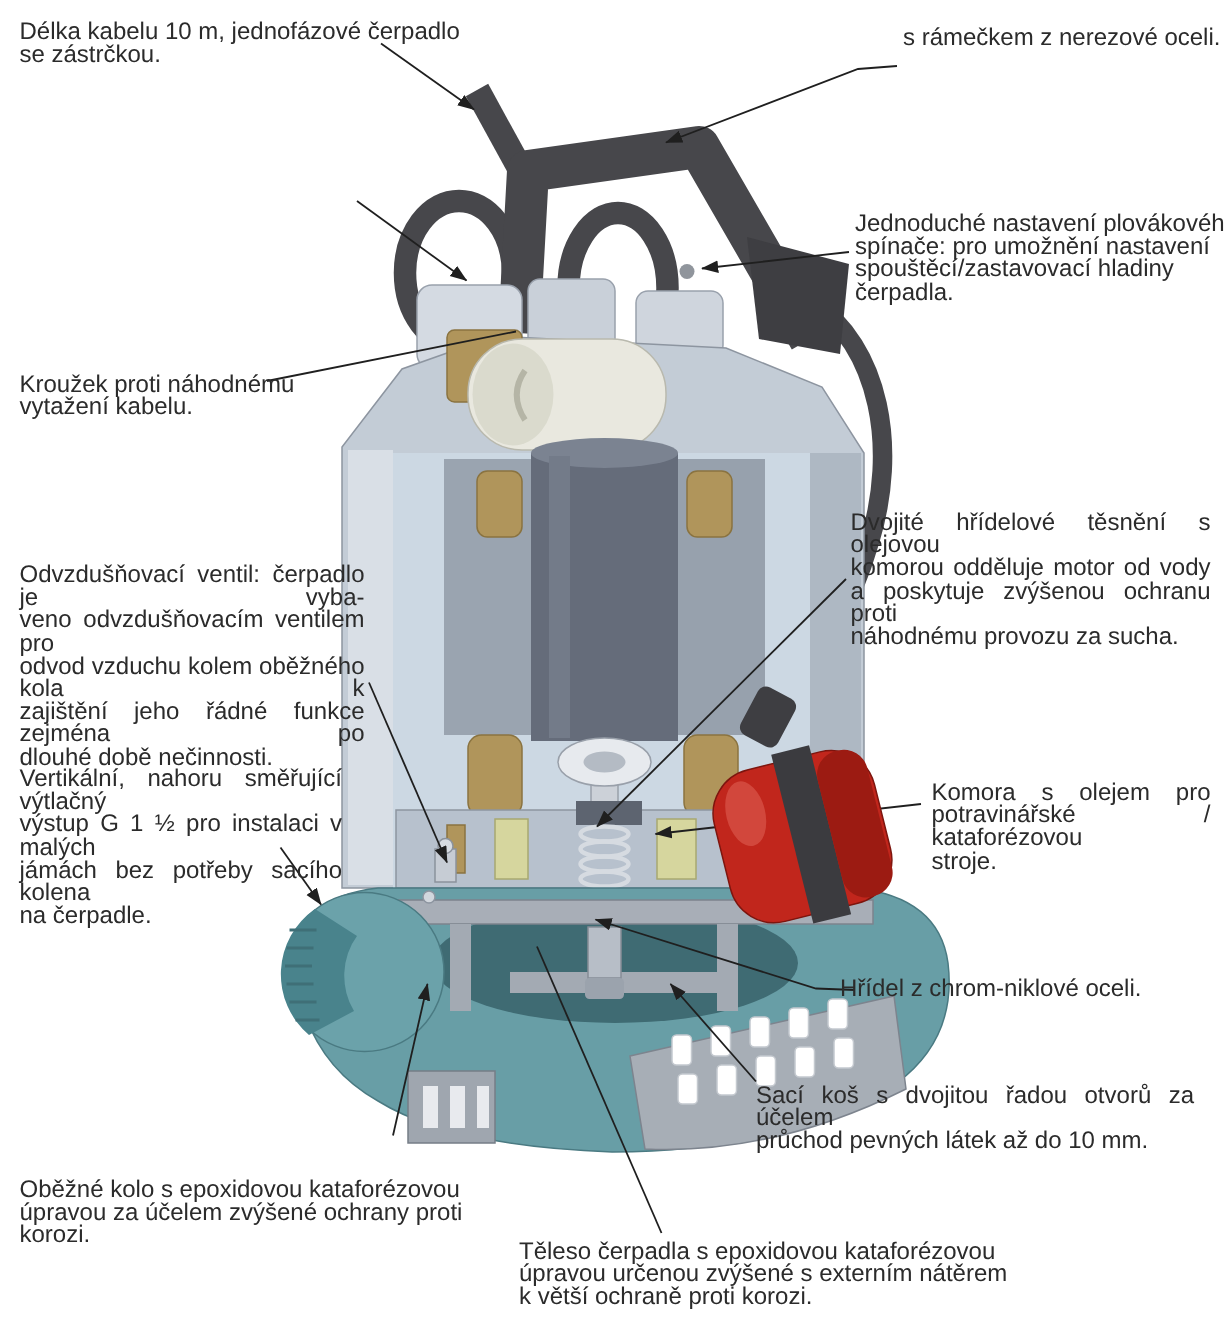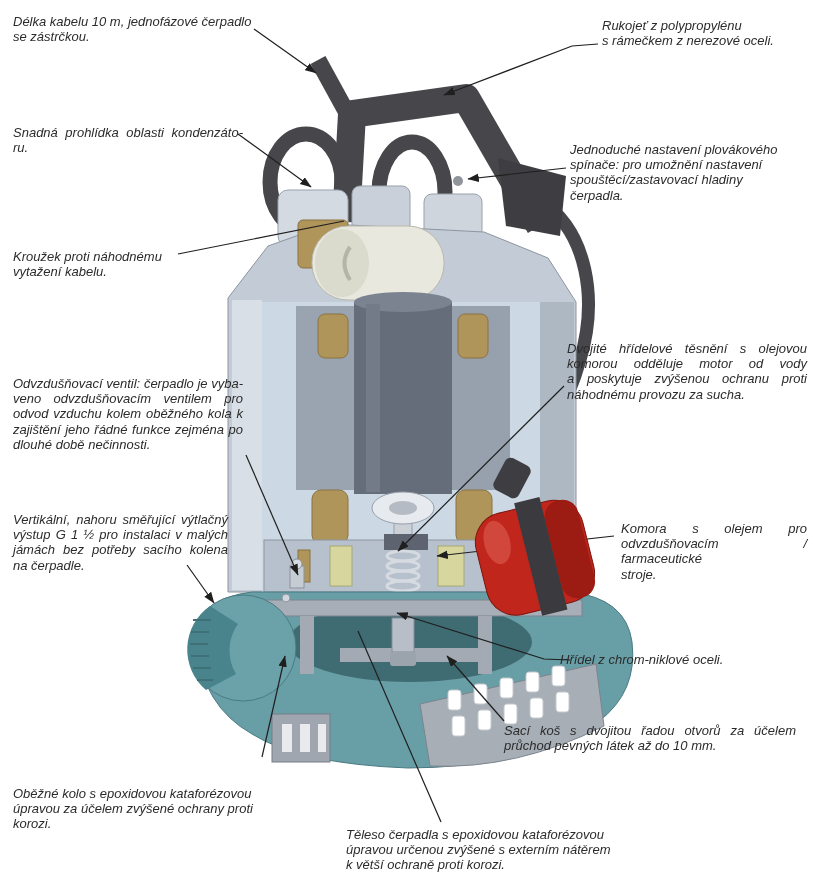--- a/index.html
+++ b/index.html
@@ -5,21 +5,21 @@
   :root{
     --background:#ffffff; --text-color:#2b2b2b; --line-color:#1f1f1f;
     --cable-gray:#47474b; --brass:#b0955b; --oil-yellow:#d6d69e;
     --teal:#689ea6; --teal-dark:#4a7a82; --teal-deep:#3f6b73;
     --float-red:#c1261c; --float-band:#3b3b3f;
   }
   html,body{margin:0;padding:0;background:var(--background);}
   .stage{position:relative;width:816px;height:881px;background:var(--background);overflow:hidden;
          font-family:"Liberation Sans",sans-serif;}
   .diagram-svg{position:absolute;left:0;top:0;}
-  .callout{position:absolute;font-size:13px;line-height:15.2px;color:var(--text-color);font-style:italic;}
+  .callout{position:absolute;font-size:16px;line-height:15.2px;color:var(--text-color);}
   .callout .cl-line{white-space:nowrap;}
   .callout.justify .cl-line{white-space:normal;}
   .callout.justify .cl-line:not(:last-child){text-align:justify;text-align-last:justify;}
   .stroke-cable{stroke:var(--cable-gray);}
   .f-brass{fill:var(--brass);stroke:#8a7340;}
   .f-oil{fill:var(--oil-yellow);stroke:#a8a870;}
   .f-teal{fill:var(--teal);}
   .leaders path{stroke:var(--line-color);stroke-width:1.2;fill:none;}
 </style>
 </head>
@@ -176,28 +176,23 @@
       <rect x="554" y="508" width="34" height="100" rx="16" fill="#9c1b12"></rect>
     </g>
   </svg>
 
   <div class="callout" style="left:13px;top:14px;width:252px">
     <div class="cl-line">Délka kabelu 10 m, jednofázové čerpadlo</div>
     <div class="cl-line">se zástrčkou.</div>
   </div>
 
   <div class="callout" style="left:602px;top:18px;width:200px">
-    <div class="cl-line">Rukojeť z polypropylénu</div>
     <div class="cl-line">s rámečkem z nerezové oceli.</div>
   </div>
 
-  <div class="callout justify" style="left:13px;top:125px;width:230px">
-    <div class="cl-line">Snadná prohlídka oblasti kondenzáto-</div>
-    <div class="cl-line">ru.</div>
-  </div>
 
   <div class="callout" style="left:570px;top:142px;width:220px">
     <div class="cl-line">Jednoduché nastavení plovákového</div>
     <div class="cl-line">spínače: pro umožnění nastavení</div>
     <div class="cl-line">spouštěcí/zastavovací hladiny</div>
     <div class="cl-line">čerpadla.</div>
   </div>
 
   <div class="callout" style="left:13px;top:249px;width:180px">
     <div class="cl-line">Kroužek proti náhodnému</div>
@@ -221,21 +216,21 @@
 
   <div class="callout justify" style="left:13px;top:512px;width:215px">
     <div class="cl-line">Vertikální, nahoru směřující výtlačný</div>
     <div class="cl-line">výstup G 1 ½ pro instalaci v malých</div>
     <div class="cl-line">jámách bez potřeby sacího kolena</div>
     <div class="cl-line">na čerpadle.</div>
   </div>
 
   <div class="callout justify" style="left:621px;top:521px;width:186px">
     <div class="cl-line">Komora s olejem pro</div>
-    <div class="cl-line">odvzdušňovacím / farmaceutické</div>
+    <div class="cl-line">potravinářské / kataforézovou</div>
     <div class="cl-line">stroje.</div>
   </div>
 
   <div class="callout" style="left:560px;top:652px;width:220px">
     <div class="cl-line">Hřídel z chrom-niklové oceli.</div>
   </div>
 
   <div class="callout justify" style="left:504px;top:723px;width:292px">
     <div class="cl-line">Sací koš s dvojitou řadou otvorů za účelem</div>
     <div class="cl-line">průchod pevných látek až do 10 mm.</div>

